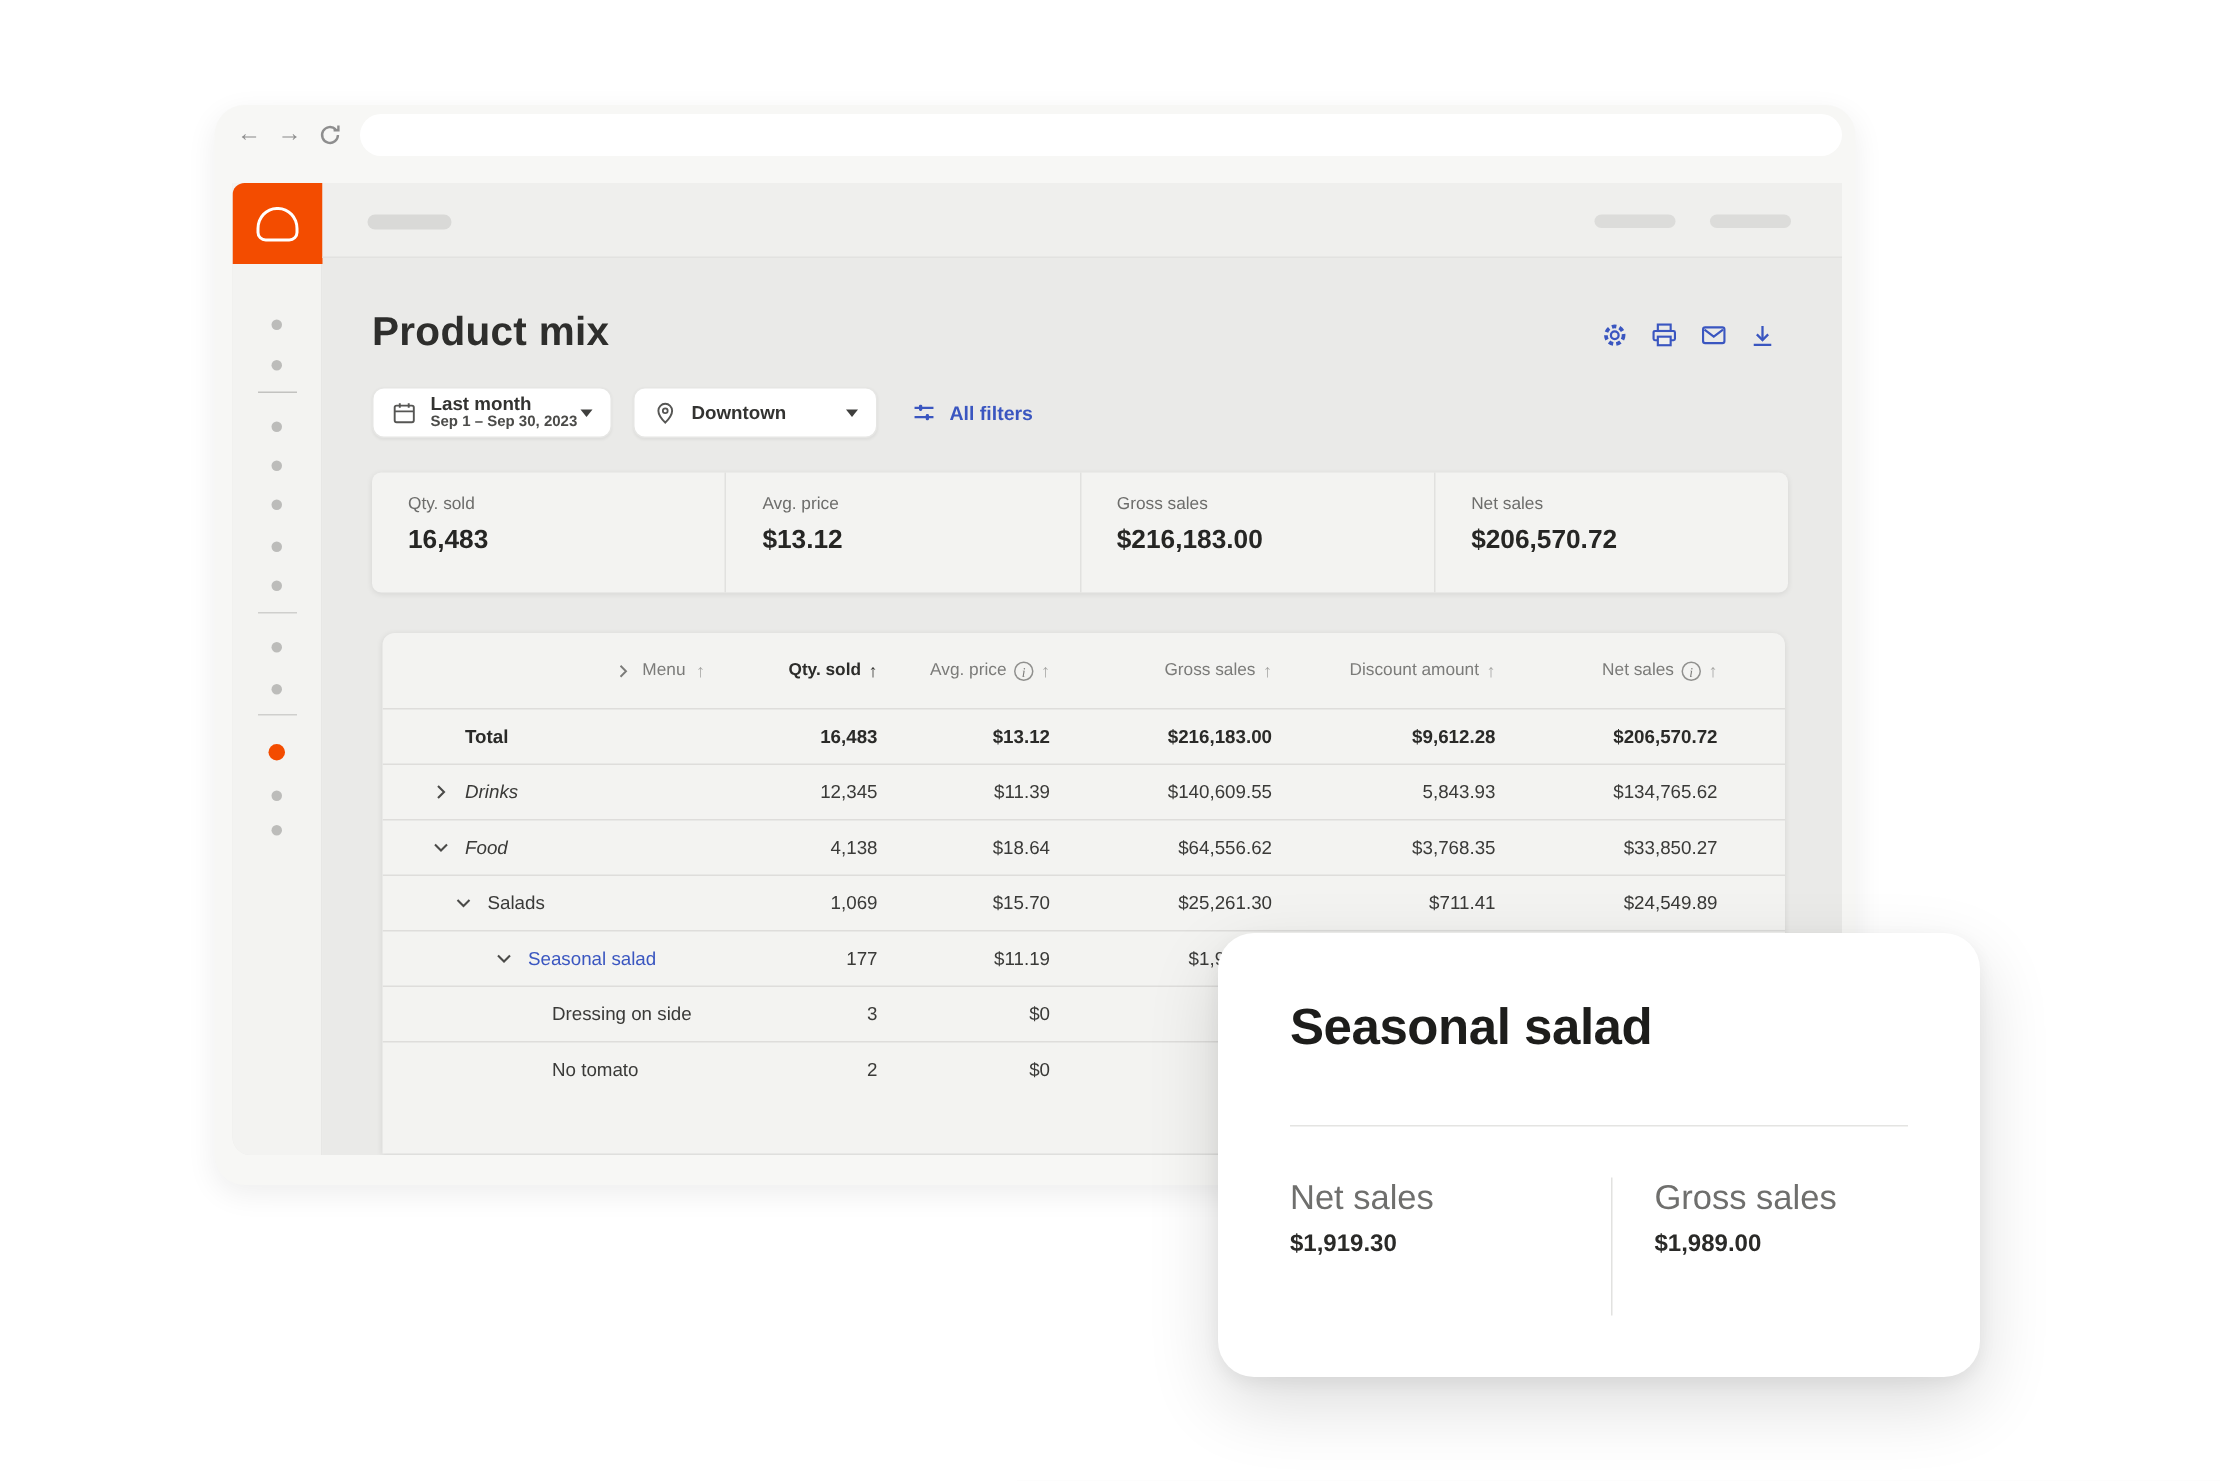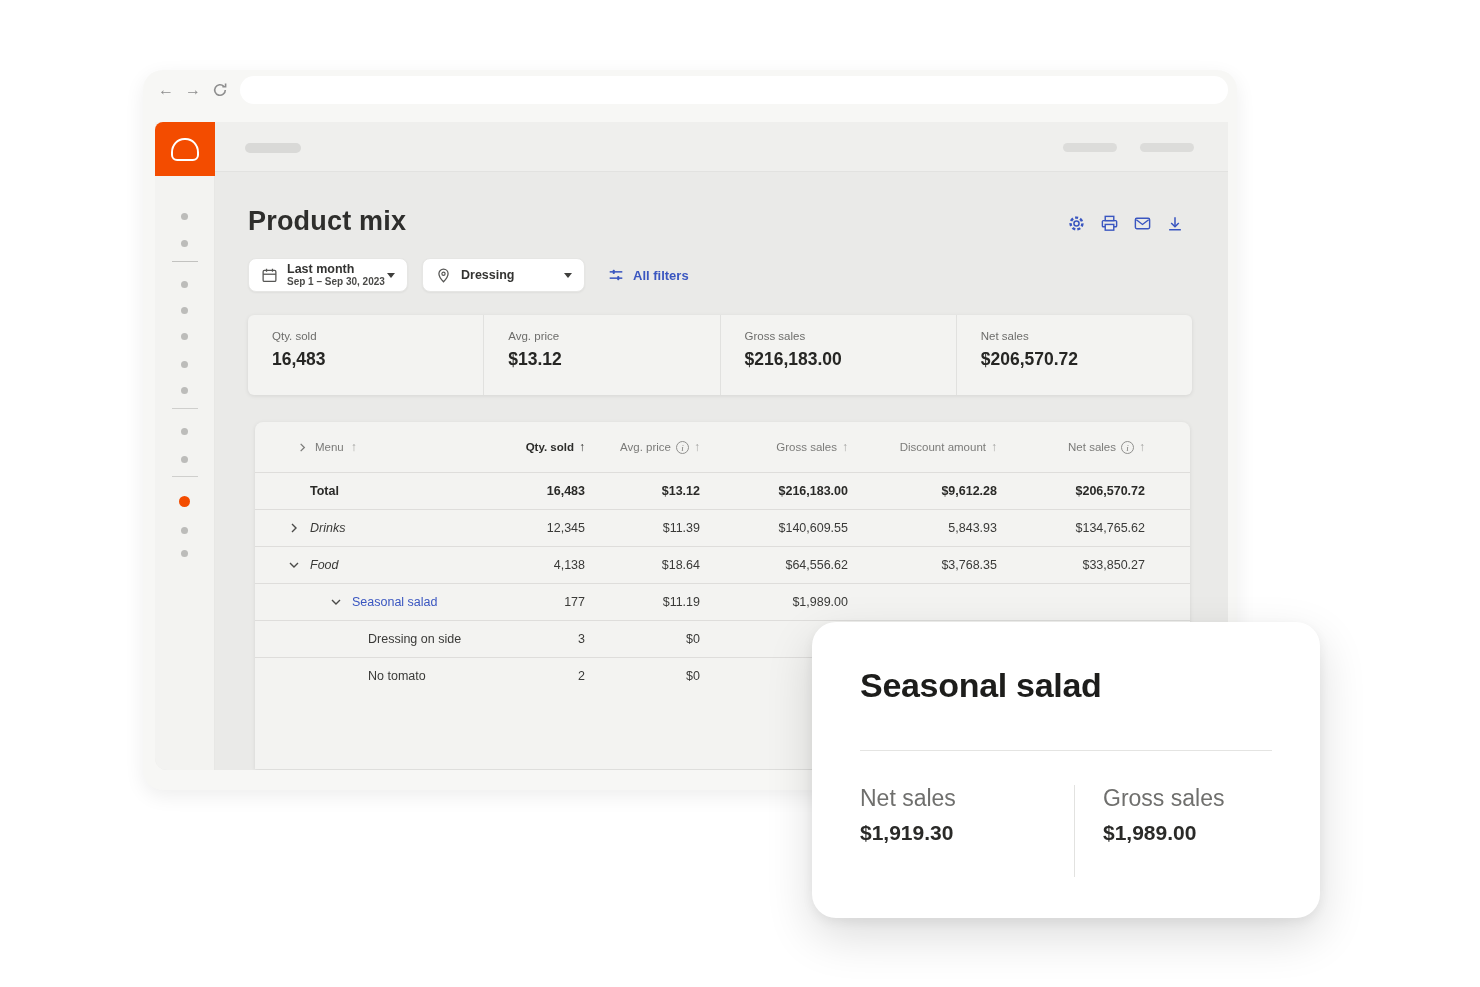--- a/index.html
+++ b/index.html
@@ -54,21 +54,21 @@
   .stat-label { font-size:11.5px; color:#6d6d6b; margin-bottom:7px; }
   .stat-value { font-size:17.5px; font-weight:700; color:#262624; }
 
   
   .tcard { position:absolute; left:40px; top:300px; width:935px; height:347px; background:#f3f3f1;
            border-radius:8px 8px 0 0; box-shadow:0 1px 4px rgba(0,0,0,.09); overflow:hidden; }
   .trow, .thead { display:grid; grid-template-columns:215px 115px 115px 148px 149px 148px; padding-right:45px; align-items:center; }
   .thead { height:50px; }
   .trow { height:37px; border-top:1px solid #dedddb; }
   .th { display:flex; align-items:center; justify-content:flex-end; gap:5px; font-size:11.5px; color:#7b7b79; cursor:pointer; }
-  .th.menu { justify-content:flex-start; padding-left:42px; gap:7px; }
+  .th.menu { justify-content:flex-end; padding-left:42px; gap:7px; }
   .sortarrow { font-size:12px; color:#a3a3a1; }
   .sortarrow.active { color:#2c2c2a; font-weight:700; }
   .info-badge { width:13px; height:13px; border:1px solid #90908e; border-radius:50%; color:#7b7b79;
                 font-size:9px; line-height:12px; text-align:center; font-style:italic; font-family:"Liberation Serif", serif; }
   .cell { font-size:12.5px; color:#3a3a38; text-align:right; }
   .cell.menu { display:flex; align-items:center; text-align:left; }
   .chev { margin-right:10px; flex:0 0 auto; cursor:pointer; }
   .l0 { padding-left:27px;margin-left:28px; } .l1 { padding-left:33px;font-style:italic; } .l2 { padding-left:48px; } .l3 { padding-left:75px; } .l4 { padding-left:113px; }
   .trow.total .cell { font-weight:700; color:#2a2a28; }
   .rowlabel { font-size:12.5px; color:#3a3a38; }
@@ -77,21 +77,21 @@
   
   .popup { position:absolute; left:812px; top:622px; width:508px; height:296px; background:#ffffff;
            border-radius:24px; box-shadow:0 18px 48px rgba(0,0,0,.14), 0 4px 12px rgba(0,0,0,.06); z-index:50; }
   .popup-title { position:absolute; left:48px; top:44px; font-size:34px; font-weight:700; color:#1d1d1b; letter-spacing:-.3px; }
   .popup-divider { position:absolute; left:48px; top:128px; width:412px; border-top:1px solid #e4e4e2; }
   .popup-metrics { position:absolute; left:48px; top:163px; display:flex; }
   .metric { display:flex; flex-direction:column; gap:9px; }
   .metric.left { width:214px; }
   .metric-divider { width:1px; height:92px; background:#e2e2e0; margin-right:28px; }
   .metric-label { font-size:23px; color:#6f6f6d; }
-  .metric-value { font-size:21px; font-weight:700; color:#2a2a28; }
+  .metric-value { font-size:16px; font-weight:700; color:#2a2a28; }
 </style>
 </head>
 <body>
 
 <div style="position:relative;width:1480px;height:987px;">
 
   <div class="frame">
 
     <div class="nav">
       <span class="glyph">←</span>
@@ -169,21 +169,21 @@
               <span class="f-sub">Sep 1 – Sep 30, 2023</span>
             </span>
             <span class="caret"></span>
           </div>
 
           <div class="fbtn loc">
             <svg width="17" height="17" viewBox="0 0 20 20">
               <path d="M10 2.6a5.4 5.4 0 0 1 5.4 5.4c0 3.9-5.4 9.4-5.4 9.4S4.6 11.9 4.6 8A5.4 5.4 0 0 1 10 2.6z" fill="none" stroke="#565654" stroke-width="1.5"></path>
               <circle cx="10" cy="8" r="1.9" fill="none" stroke="#565654" stroke-width="1.4"></circle>
             </svg>
-            <span class="f-label">Dressing</span>
+            <span class="f-label">Downtown</span>
             <span class="caret"></span>
           </div>
 
           <div class="allfilters">
             <svg width="18" height="18" viewBox="0 0 20 20">
               <path d="M3 6.5h14" stroke="#3A56C0" stroke-width="1.7"></path>
               <rect x="6.3" y="4.2" width="2.4" height="4.6" rx="1" fill="#3A56C0"></rect>
               <path d="M3 13.5h14" stroke="#3A56C0" stroke-width="1.7"></path>
               <rect x="11.3" y="11.2" width="2.4" height="4.6" rx="1" fill="#3A56C0"></rect>
             </svg>
@@ -276,20 +276,33 @@
                 </svg>
               <span class="rowlabel">Food</span>
             </div>
             <div class="cell">4,138</div>
             <div class="cell">$18.64</div>
             <div class="cell">$64,556.62</div>
             <div class="cell">$3,768.35</div>
             <div class="cell">$33,850.27</div>
           </div>
 
+          <div class="trow">
+            <div class="cell menu l2">
+              <svg class="chev" width="12" height="12" viewBox="0 0 12 12">
+                  <path d="M2 4l4 4 4-4" fill="none" stroke="#4a4a48" stroke-width="1.4"></path>
+                </svg>
+              <span class="rowlabel">Salads</span>
+            </div>
+            <div class="cell">1,069</div>
+            <div class="cell">$15.70</div>
+            <div class="cell">$25,261.30</div>
+            <div class="cell">$711.41</div>
+            <div class="cell">$24,549.89</div>
+          </div>
 
           <div class="trow">
             <div class="cell menu l3">
               <svg class="chev" width="12" height="12" viewBox="0 0 12 12">
                   <path d="M2 4l4 4 4-4" fill="none" stroke="#4a4a48" stroke-width="1.4"></path>
                 </svg>
               <span class="rowlabel link">Seasonal salad</span>
             </div>
             <div class="cell">177</div>
             <div class="cell">$11.19</div>

